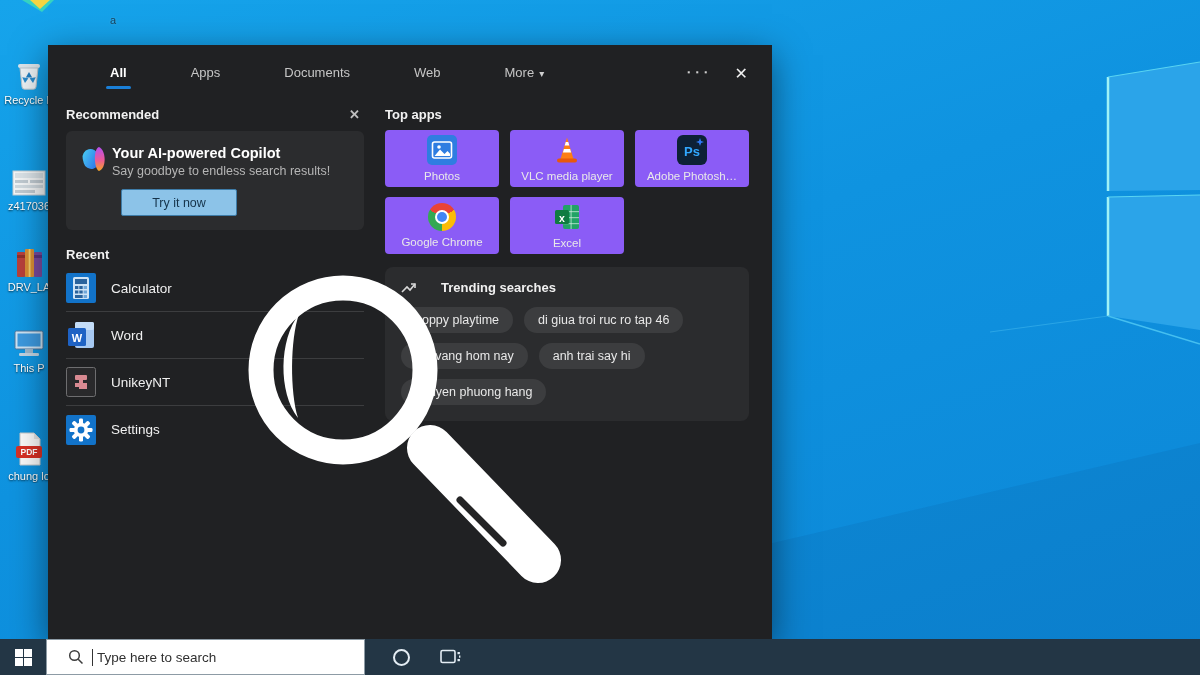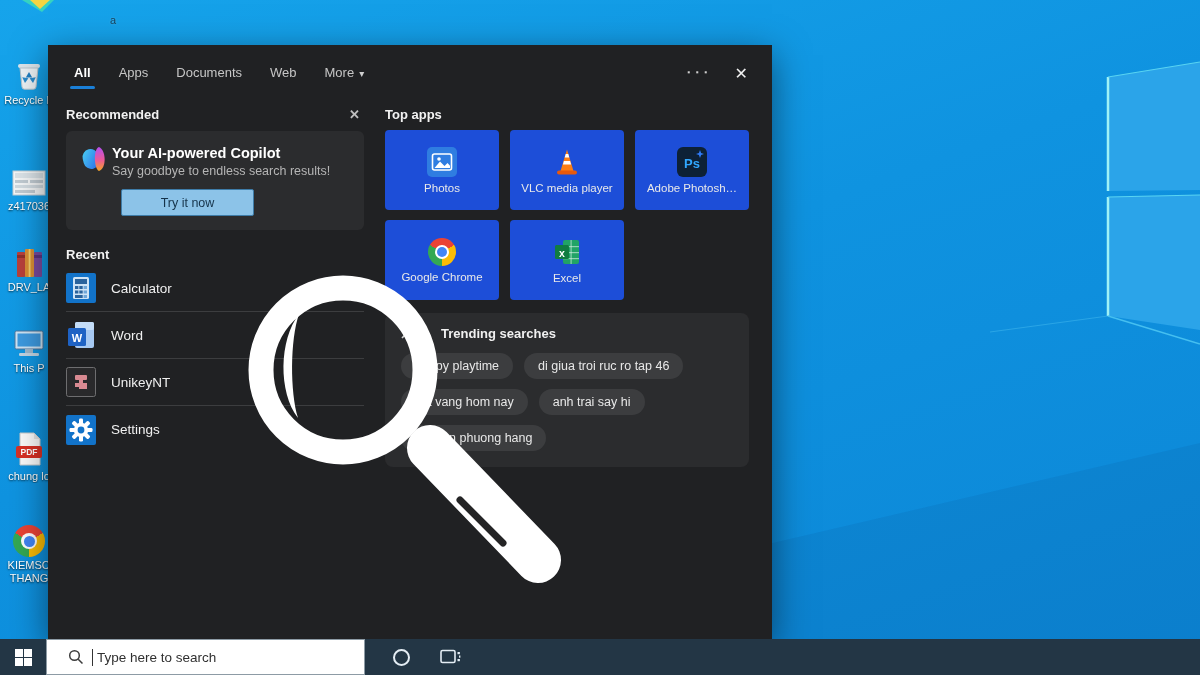--- a/index.html
+++ b/index.html
@@ -28,51 +28,51 @@
   .chrome-ball::after  { content:""; position:absolute; inset:10.5px; background:#4285f4; border-radius:50%; }
   .chrome-ball.small { width:28px; height:28px; }
   .chrome-ball.small::before { inset:7px; } .chrome-ball.small::after { inset:9px; }
 
   
   .search-panel { position:absolute; left:48px; top:45px; width:724px; height:594px;
     background:#202123; color:#ececec; z-index:10; box-shadow:0 10px 34px rgba(0,0,0,.5); }
 
   .tabs-row { position:absolute; left:26px; top:15px; right:24px; height:26px;
     display:flex; align-items:center; gap:28px; }
-  .tab { font-size:13px; color:#c6c6c6; cursor:default; position:relative; padding-bottom:2px; }
+  .tab { font-size:13px; color:#c6c6c6; cursor:default; position:relative; padding-bottom:2px;margin-left:36px; }
   .tab.active { color:#fff; font-weight:bold; }
   .tab.active::after { content:""; position:absolute; left:-4px; right:-4px; bottom:-7px;
     height:3px; border-radius:2px; background:#1a7fd7; }
   .tab .caret { font-size:10px; color:#cfcfcf; margin-left:5px; }
   .tabs-right { margin-left:auto; display:flex; align-items:center; gap:24px; }
   .dots { color:#cfcfcf; font-size:15px; letter-spacing:1px; line-height:10px; }
   .closex { color:#f0f0f0; font-size:16px; }
 
   .left-col  { position:absolute; left:18px;  top:62px; width:298px; }
   .right-col { position:absolute; left:337px; top:62px; width:364px; }
 
   .sec-header { display:flex; align-items:center; font-size:13px; font-weight:bold; color:#f2f2f2; }
   .sec-header .hx { margin-left:auto; color:#c0c0c0; font-size:13px; margin-right:4px; }
 
   .copilot-card { margin-top:9px; background:#2b2c2e; border-radius:6px; padding:13px 14px 14px 14px; }
   .cop-row { display:flex; gap:2px; }
   .cop-title { font-size:14.5px; font-weight:bold; color:#fff; margin-top:1px; }
   .cop-sub { font-size:12.5px; color:#b5b5b5; margin-top:3px; }
-  .cop-btn { margin-left:41px; margin-top:11px; width:133px; height:27px; background:#8cc3e8;
+  .cop-btn { margin-left:41px; margin-top:11px; width:116px; height:27px; background:#8cc3e8;
     border:1px solid #3e7ca8; color:#15334a; font-size:12.5px; font-family:inherit; border-radius:2px; }
 
   .recent-title { margin-top:17px; font-size:13px; font-weight:bold; color:#f2f2f2; }
   .recent-list { margin-top:3px; }
   .recent-item { display:flex; align-items:center; gap:15px; height:47px; border-bottom:1px solid #3c3d3f; }
   .recent-item:last-child { border-bottom:none; }
   .recent-item .ric { width:30px; height:30px; display:flex; align-items:center; justify-content:center; }
   .recent-item .rlabel { font-size:13.5px; color:#f0f0f0; }
 
   .apps-grid { margin-top:8px; display:grid; grid-template-columns:repeat(3,114px); gap:10px 11px; }
-  .app-tile { height:80px; background:#1d4ed8; border-radius:4px; display:flex; flex-direction:column;
+  .app-tile { height:57px; background:#8b5cf6; border-radius:4px; display:flex; flex-direction:column;
     align-items:center; justify-content:center; gap:5px; }
   .app-tile .alabel { font-size:11.5px; color:#e9e9e9; white-space:nowrap; overflow:hidden;
     max-width:106px; text-overflow:ellipsis; }
 
   .trend-card { margin-top:13px; background:#2b2c2e; border-radius:8px; padding:13px 16px 16px 16px; }
   .trend-head { display:flex; align-items:center; gap:24px; font-size:13px; font-weight:bold; color:#f0f0f0; }
   .chips { margin-top:12px; display:flex; flex-wrap:wrap; gap:10px 11px; }
   .chip { background:#3c3d3f; border-radius:14px; padding:6px 14px; font-size:12.5px; color:#e8e8e8;
     white-space:nowrap; }
 
@@ -173,26 +173,20 @@
       <svg width="32" height="37" viewBox="0 0 32 37">
         <path d="M7 2 h14 l6 6 v26 H7 Z" fill="#fbfbfb" stroke="#c9c9c9" stroke-width="1"></path>
         <path d="M21 2 l6 6 h-6 Z" fill="#e4e4e4"></path>
         <rect x="3" y="15" width="26" height="12" rx="2" fill="#d93025"></rect>
         <text x="16" y="24" font-size="8.5" font-weight="bold" fill="#ffffff" text-anchor="middle" font-family="Liberation Sans, sans-serif">PDF</text>
       </svg>
     </div>
     <div class="dlabel">chung lo</div>
   </div>
 
-  <div class="desk-icon di-6">
-    <div class="dicon">
-        <span class="chrome-ball"></span>
-      </div>
-    <div class="dlabel wrap">KIEMSO THANG</div>
-  </div>
 
   <div class="search-panel">
 
     <div class="tabs-row">
       <div class="tab active"><span>All</span></div>
       <div class="tab"><span>Apps</span></div>
       <div class="tab"><span>Documents</span></div>
       <div class="tab"><span>Web</span></div>
       <div class="tab"><span>More</span><span class="caret">▾</span></div>
       <div class="tabs-right">

